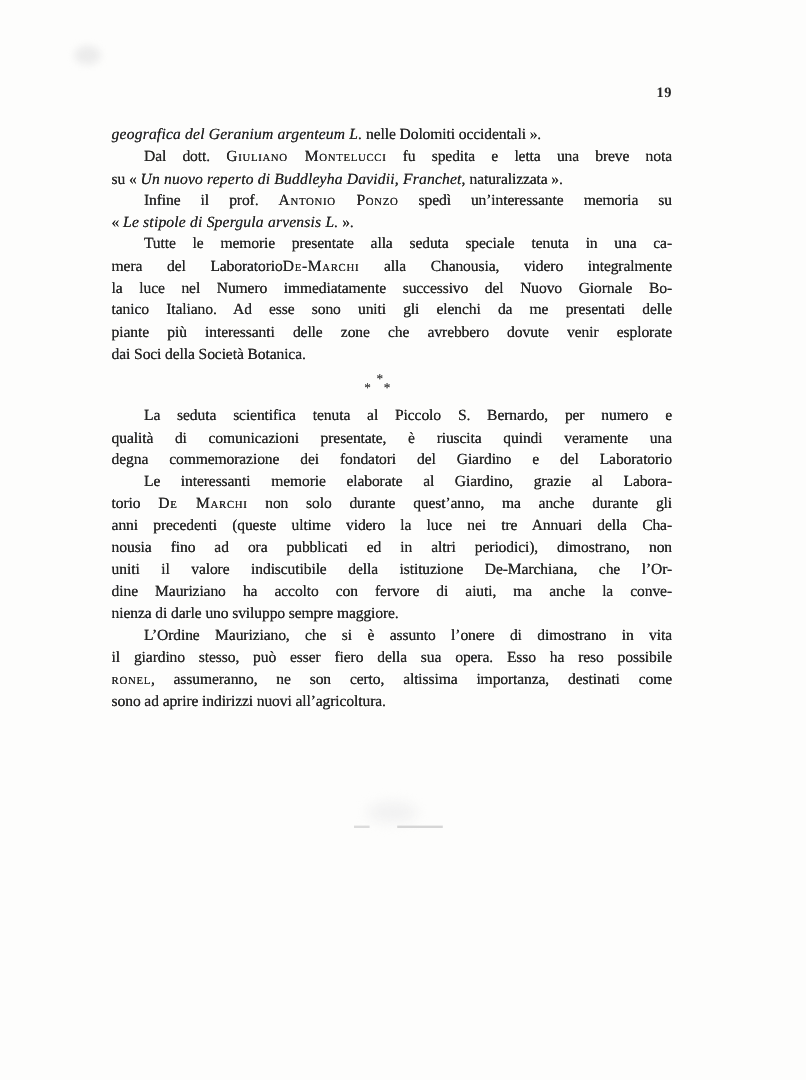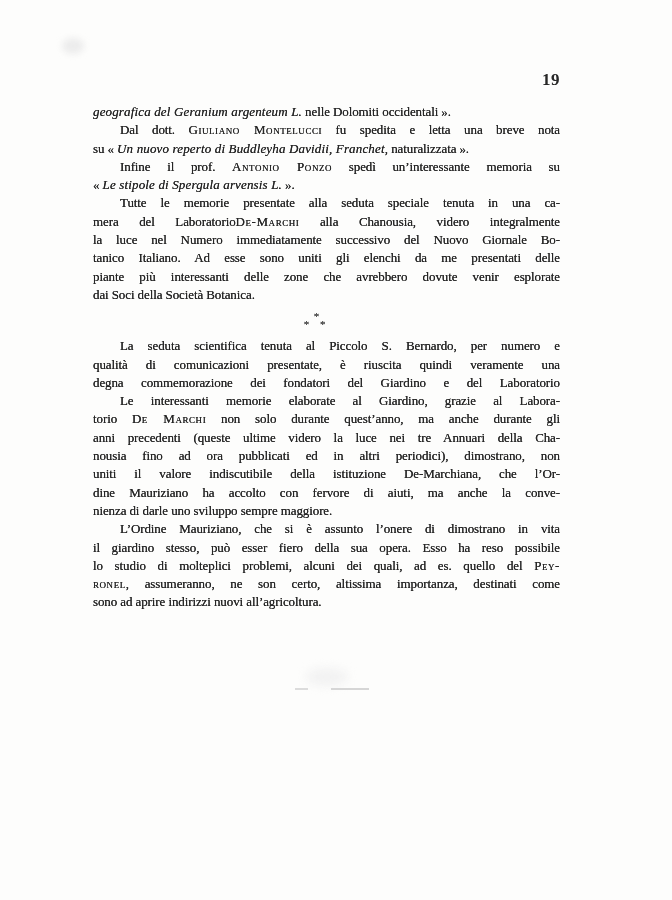--- a/index.html
+++ b/index.html
@@ -4,21 +4,21 @@
 <style>
   html,body{margin:0;padding:0;}
   body{
     width:672px;height:900px;position:relative;overflow:hidden;
     background:var(--paper,#fdfdfc);
     color:var(--ink,#272727);
     font-family:"Liberation Serif","DejaVu Serif",serif;
   }
   .pagenum{
     position:absolute;top:70px;left:93px;width:467px;
-    text-align:right;font-size:17px;font-weight:bold;letter-spacing:.5px;
+    text-align:right;font-size:12px;font-weight:bold;letter-spacing:.5px;
   }
   .textcol{
     position:absolute;left:93px;top:103px;width:467px;
     font-size:13px;letter-spacing:-0.1px;
     text-shadow:0 0 .3px currentColor;
   }
   .para{margin:0;}
   .line{height:18.3px;line-height:18.3px;overflow:hidden;}
   .just{text-align:justify;text-align-last:justify;}
   .last{text-align:right;text-align-last:left;}
@@ -99,18 +99,17 @@
         <div class="line just"><span>torio </span><span class="sc">De Marchi</span><span> non solo durante quest’anno, ma anche durante gli</span></div>
         <div class="line just"><span>anni precedenti (queste ultime videro la luce nei tre Annuari della Cha-</span></div>
         <div class="line just"><span>nousia fino ad ora pubblicati ed in altri periodici), dimostrano, non</span></div>
         <div class="line just"><span>uniti il valore indiscutibile della istituzione De-Marchiana, che l’Or-</span></div>
         <div class="line just"><span>dine Mauriziano ha accolto con fervore di aiuti, ma anche la conve-</span></div>
         <div class="line last"><span>nienza di darle uno sviluppo sempre maggiore.</span></div>
       </div>
       <div class="para">
         <div class="line just indent"><span>L’Ordine Mauriziano, che si è assunto l’onere di dimostrano in vita</span></div>
         <div class="line just"><span>il giardino stesso, può esser fiero della sua opera. Esso ha reso possibile</span></div>
-        <div class="line just"><span>lo studio di molteplici problemi, alcuni dei quali, ad es. quello del </span><span class="sc">Pey-</span></div>
         <div class="line just"><span class="sc">ronel</span><span>, assumeranno, ne son certo, altissima importanza, destinati come</span></div>
         <div class="line last"><span>sono ad aprire indirizzi nuovi all’agricoltura.</span></div>
       </div>
     </div>
 </div>
 
 </body></html>

